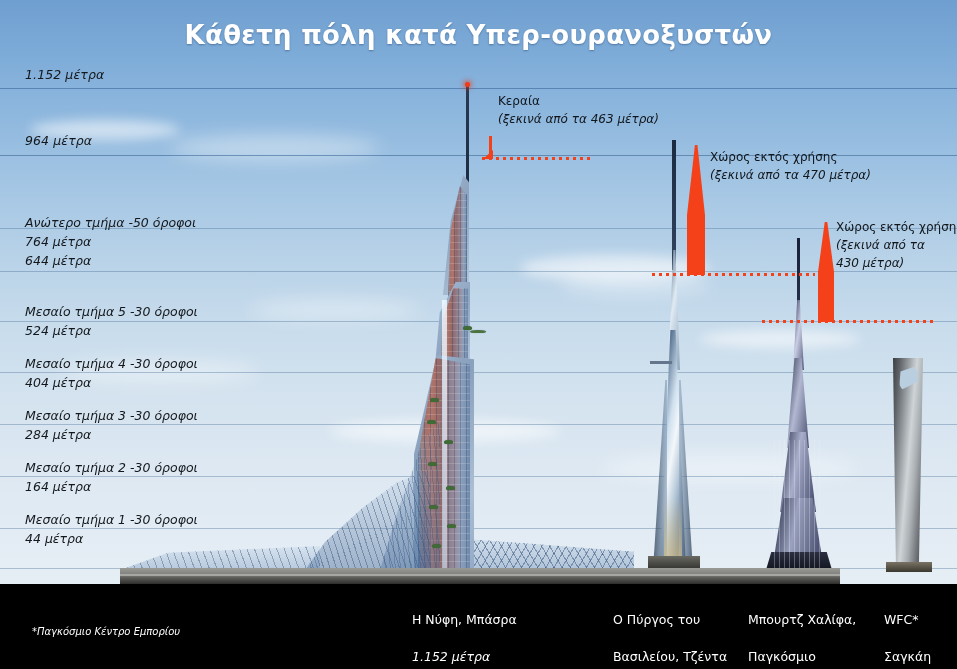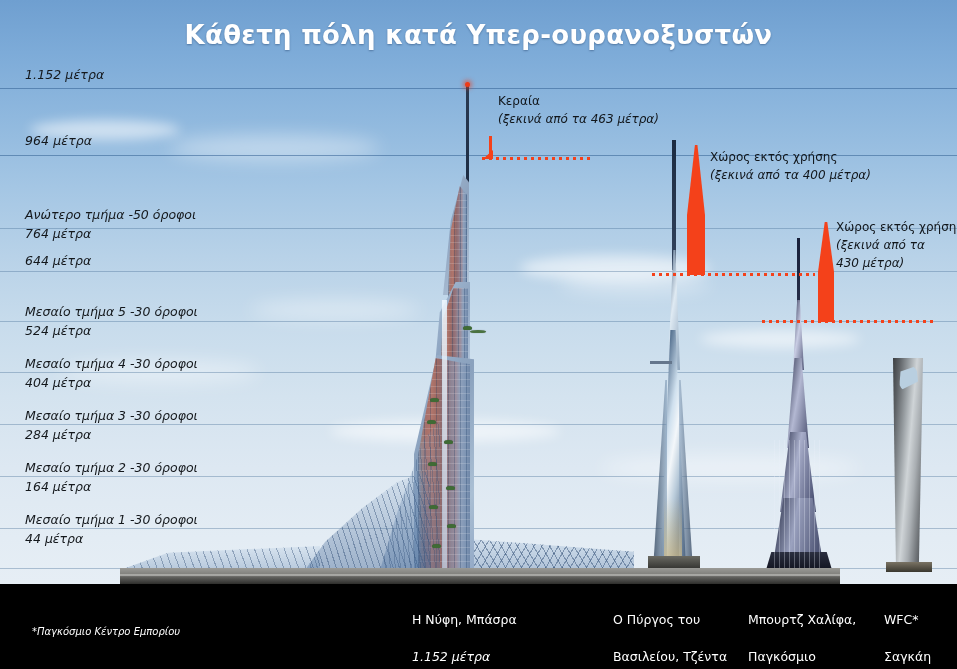--- a/index.html
+++ b/index.html
@@ -288,21 +288,21 @@
   </div>
 
   <div class="plinth"></div>
   <div style="position:absolute;left:120px;top:574px;width:720px;height:2px;background:#c9c9c4;opacity:.55;"></div>
 
   <div class="title">Κάθετη πόλη κατά Υπερ-ουρανοξυστών</div>
 
   <div class="axis-label" style="top:66px;">1.152 μέτρα</div>
   <div class="axis-label" style="top:132px;">964 μέτρα</div>
 
-  <div class="tier-label" style="top:206px;">
+  <div class="tier-label" style="top:214px;">
     <div>Ανώτερο τμήμα -50 όροφοι</div>
     <div>764 μέτρα</div>
   </div>
   <div class="tier-label" style="top:252px;">
     <div>644 μέτρα</div>
   </div>
   <div class="tier-label" style="top:303px;">
     <div>Μεσαίο τμήμα 5 -30 όροφοι</div>
     <div>524 μέτρα</div>
   </div>
@@ -330,21 +330,21 @@
   <div class="callout" style="left:498px; top:92px;">
     <div class="hd">Κεραία</div>
     <div>(ξεκινά από τα 463 μέτρα)</div>
   </div>
 
   <div class="red-bar" style="left:687px; top:145px; width:18px; height:130px;
        clip-path:polygon(44% 0%, 58% 0%, 100% 54%, 100% 100%, 0% 100%, 0% 54%);"></div>
   <div class="dotline" style="left:650px; top:273px; width:165px;"></div>
   <div class="callout" style="left:710px; top:148px;">
     <div class="hd">Χώρος εκτός χρήσης</div>
-    <div>(ξεκινά από τα 400 μέτρα)</div>
+    <div>(ξεκινά από τα 470 μέτρα)</div>
   </div>
 
   <div class="red-bar" style="left:818px; top:222px; width:16px; height:100px;
        clip-path:polygon(42% 0%, 58% 0%, 100% 50%, 100% 100%, 0% 100%, 0% 50%);"></div>
   <div class="dotline" style="left:760px; top:320px; width:175px;"></div>
   <div class="callout" style="left:836px; top:218px;">
     <div class="hd">Χώρος εκτός χρήσης</div>
     <div>(ξεκινά από τα</div>
     <div>430 μέτρα)</div>
   </div>

